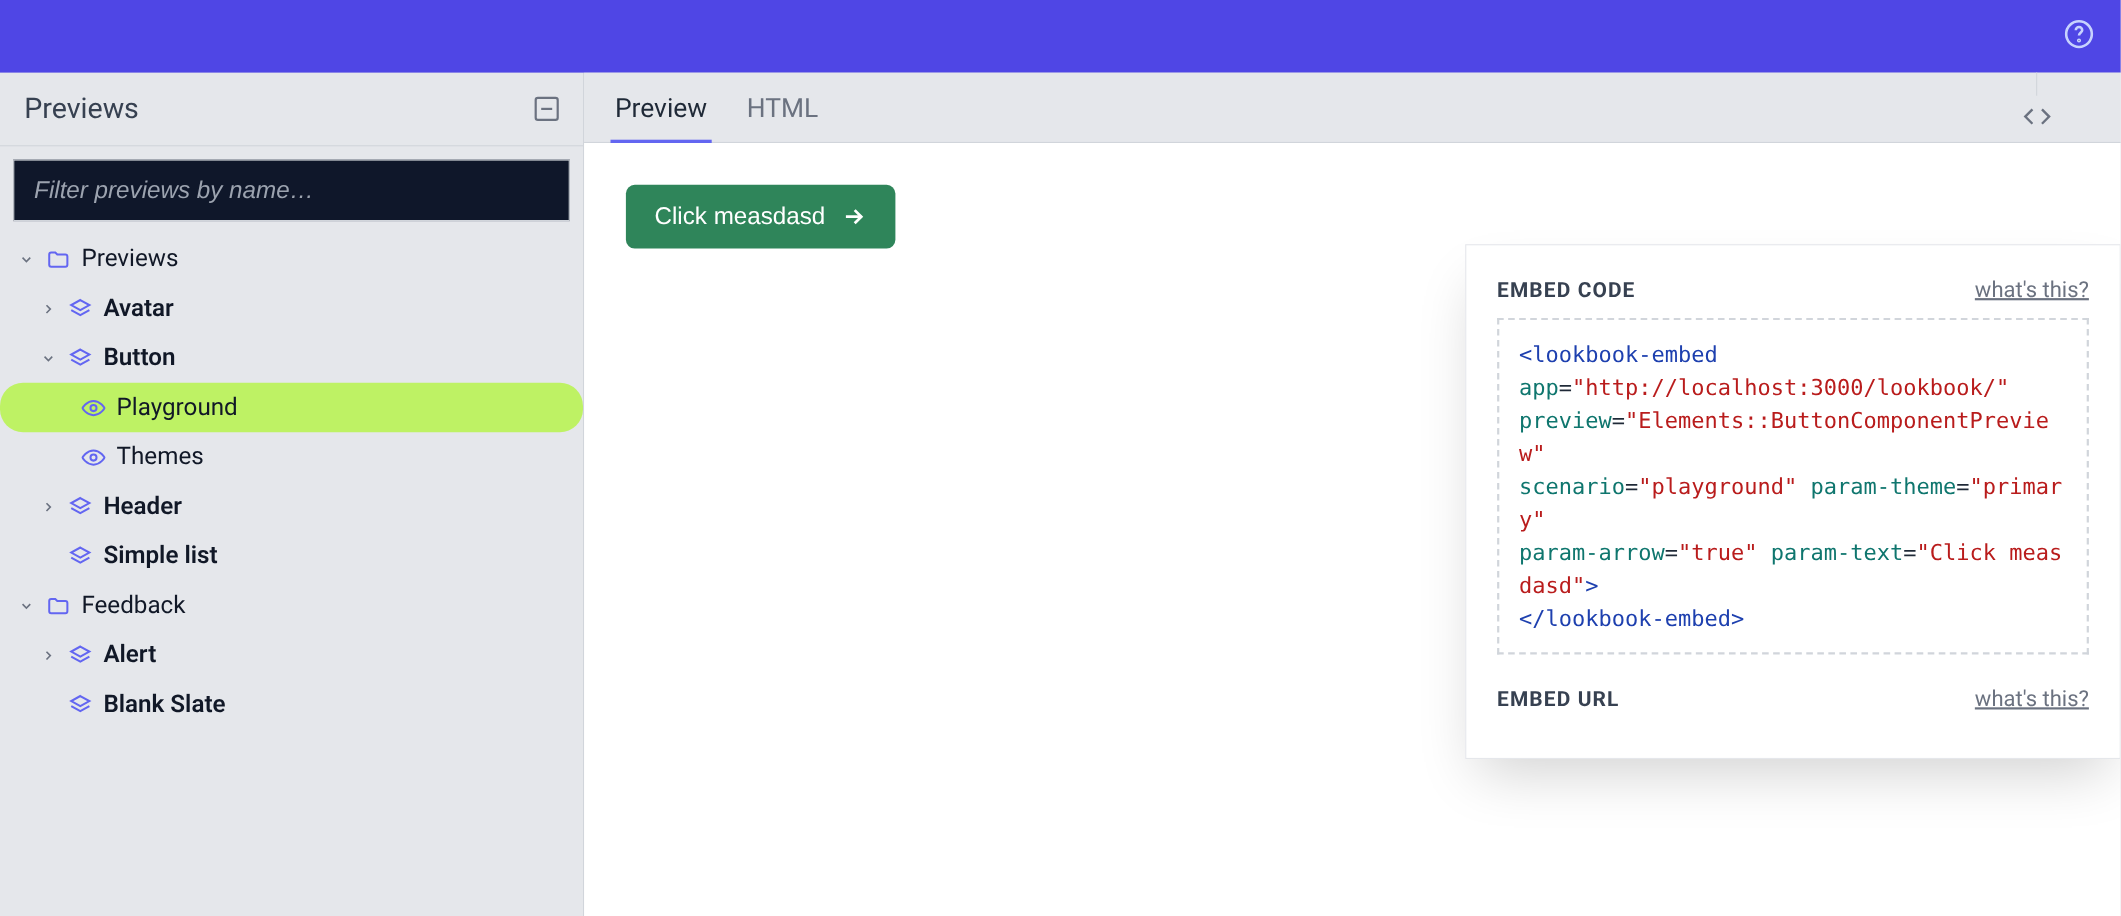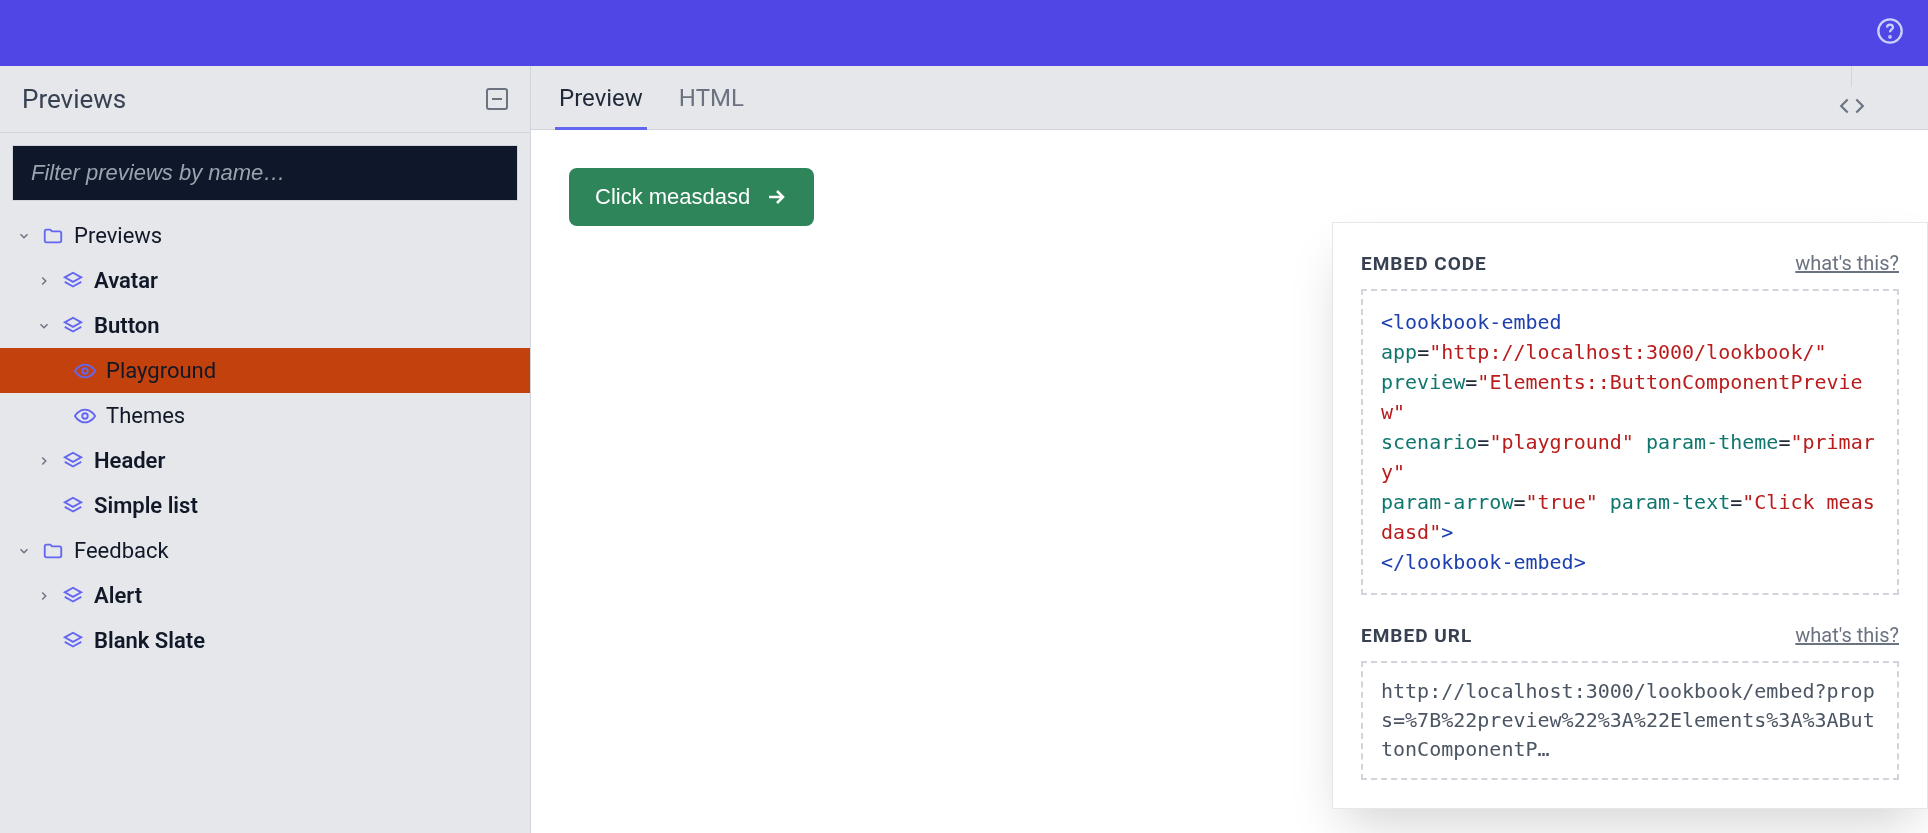--- a/index.html
+++ b/index.html
@@ -26,21 +26,21 @@
 .collapse-icon { width: 22px; height: 22px; border: 2px solid #6b7280; border-radius: 3px; position: relative; }
 .collapse-icon::after { content: ""; position: absolute; left: 4px; right: 4px; top: 50%; height: 2px; background: #6b7280; transform: translateY(-50%); }
 .filter-wrap { padding: 12px; }
 .filter-input { width: 100%; padding: 14px 18px; font-size: 22px; font-style: italic; border: 1px solid #d1d5db; border-radius: 0; background: #0f172a; color: #9ca3af; }
 .filter-input::placeholder { color: #9ca3af; }
 .tree { flex: 1; overflow-y: auto; padding-bottom: 20px; }
 .tree-item { display: flex; align-items: center; gap: 10px; padding: 10px 0 10px 16px; font-size: 22px; cursor: pointer; }
 .tree-item.level-0 { padding-left: 16px; }
 .tree-item.level-1 { padding-left: 36px; }
 .tree-item.level-2 { padding-left: 74px; }
-.tree-item.active { background: #c2410c; }
+.tree-item.active { background: #bef264; border-radius: 21px; }
 .tree-item .label { font-weight: 600; color: #111827; }
 .tree-item.folder .label { font-weight: 400; }
 .tree-item.scenario .label { font-weight: 400; }
 .chevron { width: 16px; height: 16px; display: inline-flex; align-items: center; justify-content: center; }
 .chevron svg { width: 14px; height: 14px; stroke: #6b7280; }
 .ticon { display: inline-flex; }
 .ticon svg { width: 22px; height: 22px; }
 
 
 .main { flex: 1; display: flex; flex-direction: column; position: relative; background: #e5e7eb; }
@@ -288,18 +288,17 @@
 <br><span class="attr">scenario</span>=<span class="val">"playground"</span> <span class="attr">param-theme</span>=<span class="val">"primary"</span>
 <br><span class="attr">param-arrow</span>=<span class="val">"true"</span> <span class="attr">param-text</span>=<span class="val">"Click measdasd"</span><span class="tag">&gt;</span>
 <br><span class="tag">&lt;/lookbook-embed&gt;</span>
           </div>
         </div>
         <div class="popover-section">
           <div class="popover-head">
             <span class="popover-title">EMBED URL</span>
             <a class="whats-this">what's this?</a>
           </div>
-          <div class="url-box">http://localhost:3000/lookbook/embed?props=%7B%22preview%22%3A%22Elements%3A%3AButtonComponentP…</div>
         </div>
       </div>
     </div>
   </div>
 </div>
 
 </body></html>

